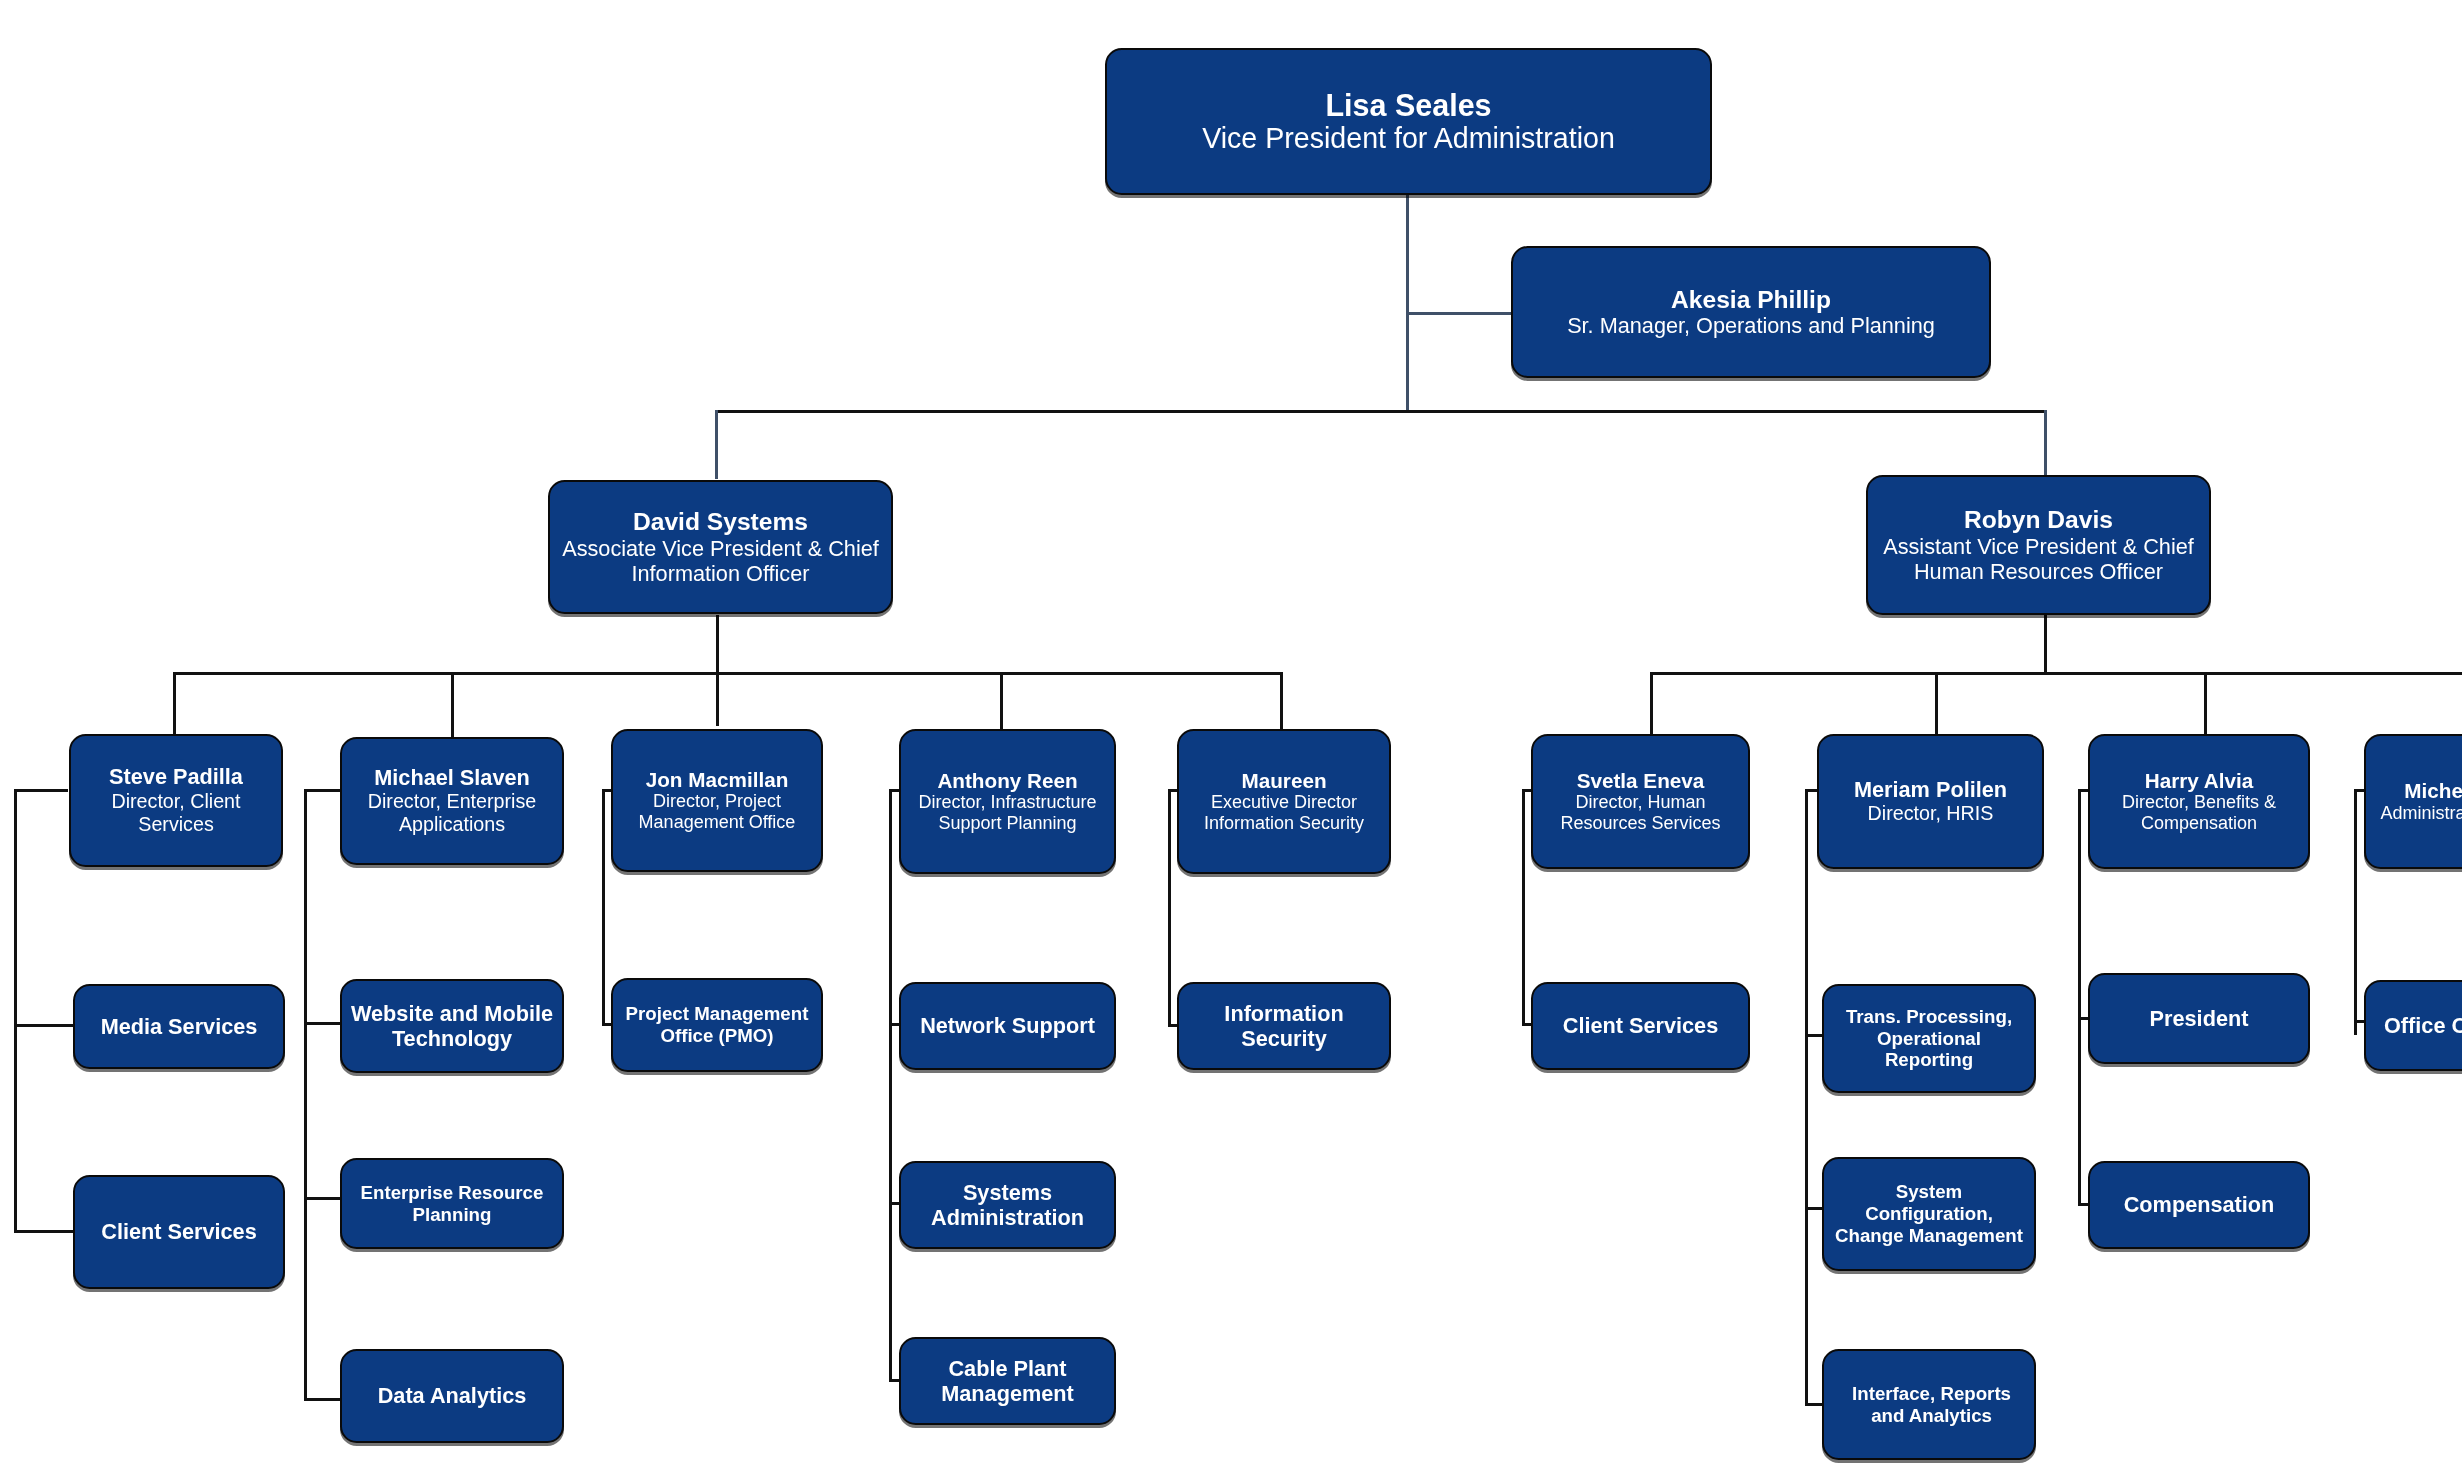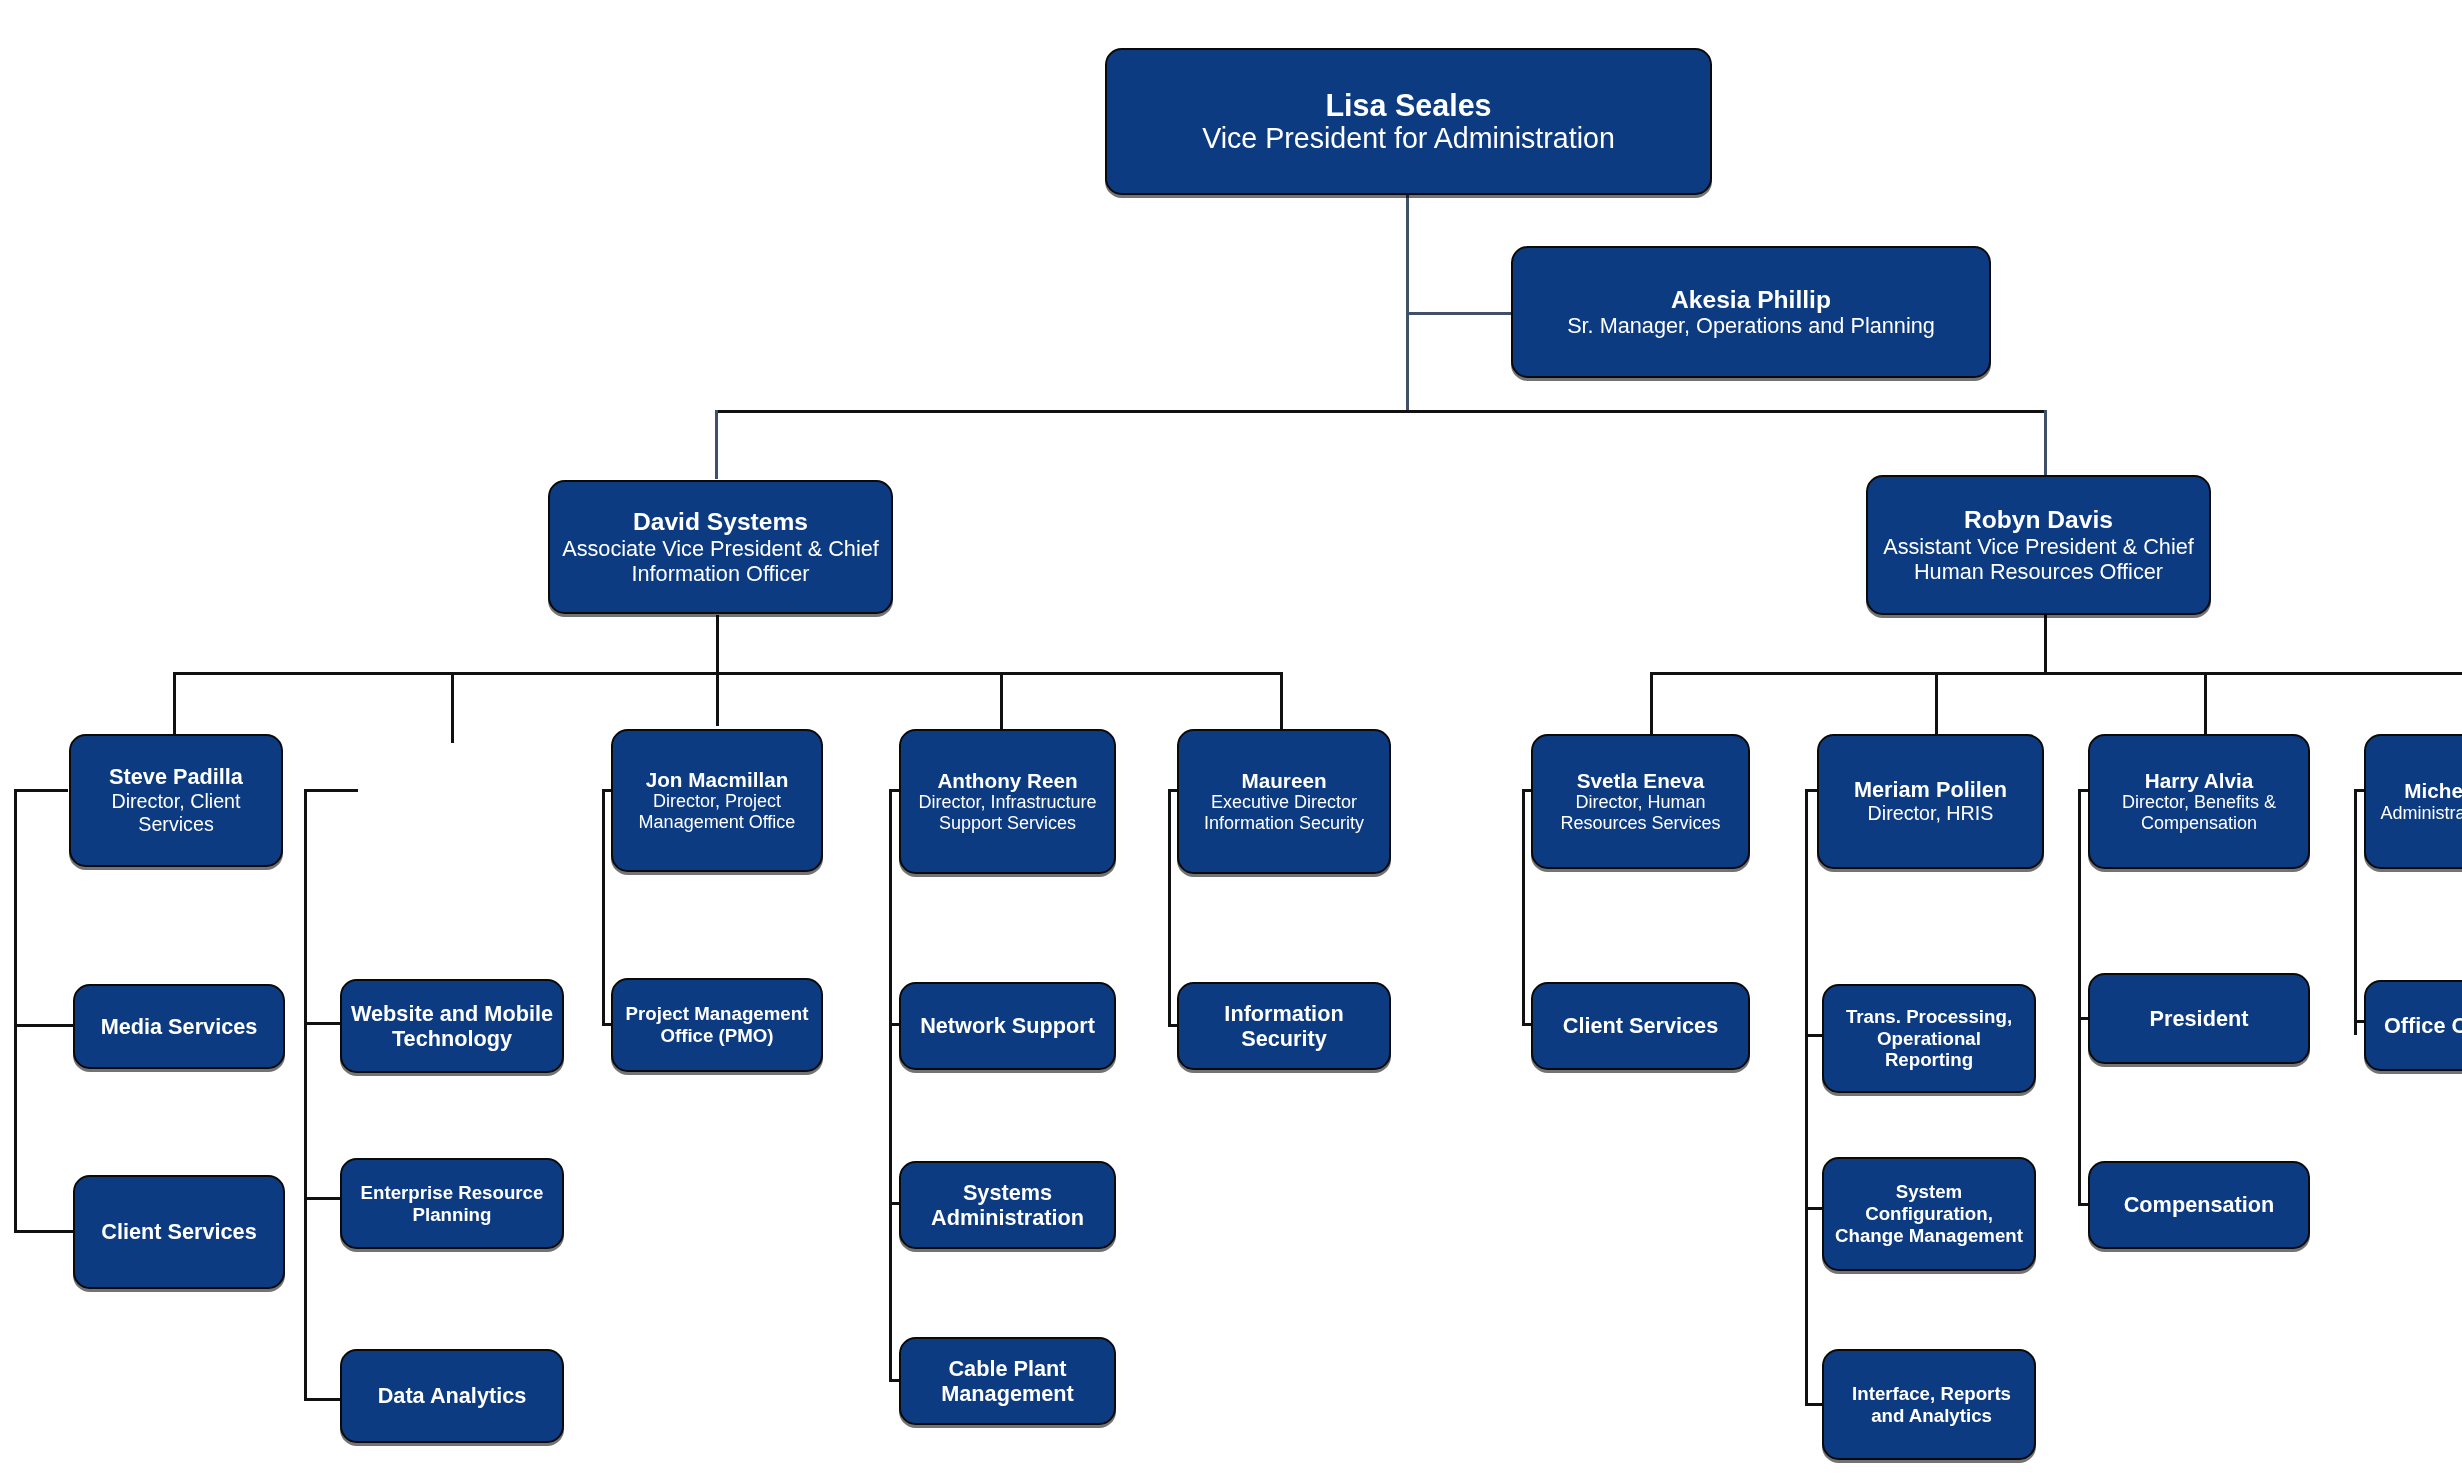--- a/index.html
+++ b/index.html
@@ -160,29 +160,33 @@
   <div class="node t-avp" style="left:1866px; top:475px; width:345px; height:140px;">
     <span class="nm">Robyn Davis</span>
     <span class="ti">Assistant Vice President &amp; Chief Human Resources Officer</span>
   </div>
 
   <div class="node t-dir" style="left:69px; top:734px; width:214px; height:133px;">
     <span class="nm">Steve Padilla</span>
     <span class="ti">Director, Client Services</span>
   </div>
 
+  <div class="node t-dir" style="left:340px; top:737px; width:224px; height:128px;">
+    <span class="nm">Michael Slaven</span>
+    <span class="ti">Director, Enterprise Applications</span>
+  </div>
 
   <div class="node t-dir-sm" style="left:611px; top:729px; width:212px; height:143px;">
     <span class="nm">Jon Macmillan</span>
     <span class="ti">Director, Project Management Office</span>
   </div>
 
   <div class="node t-dir-sm" style="left:899px; top:729px; width:217px; height:145px;">
     <span class="nm">Anthony Reen</span>
-    <span class="ti">Director, Infrastructure Support Services</span>
+    <span class="ti">Director, Infrastructure Support Planning</span>
   </div>
 
   <div class="node t-dir-sm" style="left:1177px; top:729px; width:214px; height:145px;">
     <span class="nm">Maureen</span>
     <span class="ti">Executive Director Information Security</span>
   </div>
 
   <div class="node t-dir-sm" style="left:1531px; top:734px; width:219px; height:135px;">
     <span class="nm">Svetla Eneva</span>
     <span class="ti">Director, Human Resources Services</span>

